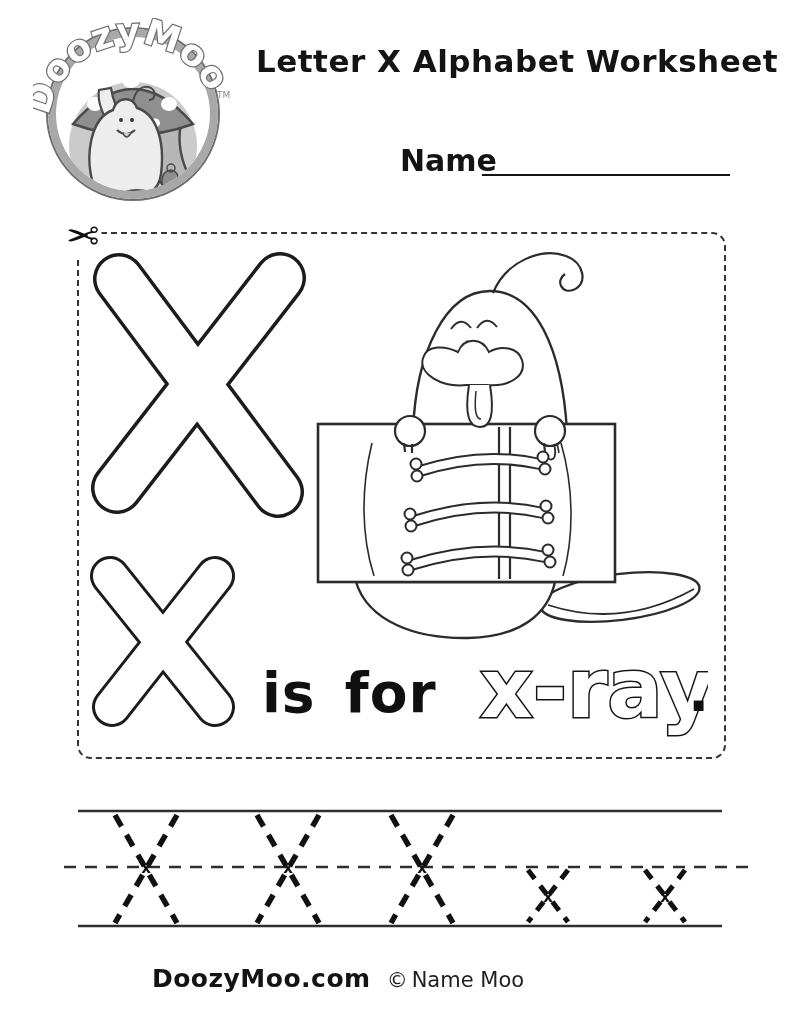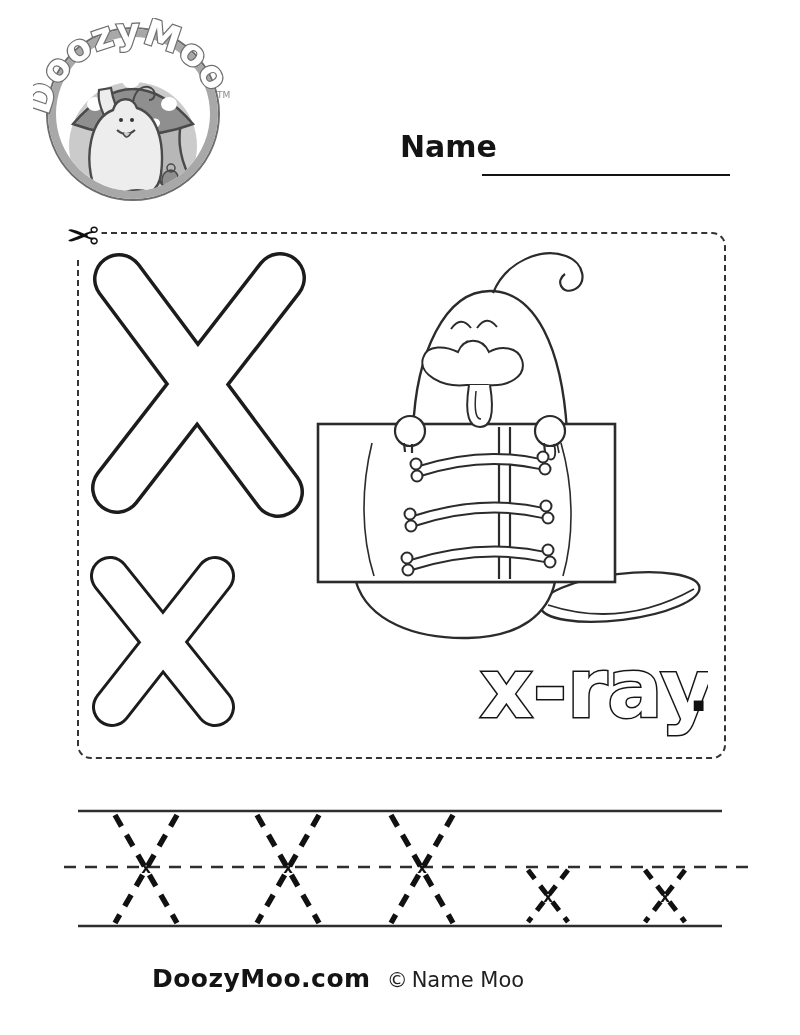--- a/index.html
+++ b/index.html
@@ -5,21 +5,21 @@
   html,body{margin:0;padding:0;background:#ffffff;}
   .page{
     position:relative;width:800px;height:1035px;background:#ffffff;overflow:hidden;
     font-family:"DejaVu Sans","Liberation Sans",sans-serif;color:#1b1b1b;
   }
   .abs{position:absolute;}
   .title{
     left:256px;top:46px;width:490px;font-size:31px;font-weight:600;letter-spacing:.5px;
     color:#141414;white-space:nowrap;line-height:1;
   }
-  .name-label{left:400px;top:132px;font-size:30px;font-weight:600;line-height:1;color:#141414;}
+  .name-label{left:400px;top:146px;font-size:30px;font-weight:600;line-height:1;color:#141414;}
   .name-line{left:482px;top:146px;width:248px;height:28px;border-bottom:2px solid #141414;}
   .cut-box{
     left:77px;top:232px;width:645px;height:523px;
     border:2px dashed #343434;border-radius:14px;
   }
   .scissors{
     left:64px;top:216px;font-size:40px;line-height:1;color:#101010;
     transform:scaleX(-1);background:#fff;padding:0 2px;
   }
   .phrase-solid{left:262px;top:666px;font-size:55px;font-weight:600;line-height:1;
@@ -69,20 +69,21 @@
       <path d="M90,115 q3,8 8,0" fill="#cfcfcf" stroke="#4a4a4a" stroke-width="1.5"></path>
     </g>
 
     <path id="brandArc" d="M16,100 A84,84 0 0 1 180,86" fill="none"></path>
     <text font-size="36" font-weight="bold" fill="#ffffff" stroke="#6f6f6f" stroke-width="2.4" style="paint-order:stroke" letter-spacing="1" font-family="DejaVu Sans, sans-serif">
       <textPath href="#brandArc" startOffset="2">DoozyMoo</textPath>
     </text>
     <text x="184" y="80" font-size="9" fill="#8a8a8a" font-family="DejaVu Sans, sans-serif">TM</text>
   </svg>
 
+  <div class="abs title">Letter X Alphabet Worksheet</div>
   <div class="abs name-label">Name</div>
   <div class="abs name-line"></div>
 
   <div class="abs cut-box"></div>
   <div class="abs scissors">✂</div>
 
   <svg class="abs" style="left:85px;top:248px;" width="230" height="278" viewBox="0 0 230 278" aria-label="X">
     <g stroke-linecap="round" fill="none">
       <path d="M34,31 L193,244 M195,30 L32,240" stroke="#1c1c1c" stroke-width="52"></path>
       <path d="M34,31 L193,244 M195,30 L32,240" stroke="#ffffff" stroke-width="45"></path>
@@ -153,20 +154,21 @@
         <circle cx="165" cy="97" r="1.6" fill="#2b2b2b" stroke="none"></circle>
         <path d="M113,113 C117,99 136,101 148,107 C154,92 172,92 179,107 C191,100 208,102 212,115 C217,131 199,142 177,140 L157,140 C132,143 108,129 113,113 Z" fill="#ffffff"></path>
         <path d="M159,140 C154,172 160,182 170,182 C180,182 185,171 180,140" fill="#ffffff"></path>
         <path d="M166,146 C164,166 166,174 171,174" stroke-width="1.5"></path>
       </g>
 
       <path d="M183,48 C196,16 232,2 256,11 C275,18 278,40 263,45 C252,49 245,36 255,29" stroke-width="2.2"></path>
     </g>
   </svg>
 
+  <div class="abs phrase-solid">is for</div>
   <svg class="abs" style="left:478px;top:637px;" width="230" height="108" viewBox="0 0 230 108">
     <text x="2" y="80" font-size="82" font-weight="600" stroke="#151515" stroke-width="3" fill="#ffffff" style="paint-order:stroke" font-family="DejaVu Sans, sans-serif">x-ray</text>
   </svg>
   <div class="abs phrase-period">.</div>
 
   <svg class="abs" style="left:0;top:780px;" width="800" height="175" viewBox="0 0 800 175">
     <g stroke="#2e2e2e" fill="none">
       <path d="M78,31 H722" stroke-width="2.4"></path>
       <path d="M64,87 H748" stroke-width="2.4" stroke-dasharray="12 9"></path>
       <path d="M78,146 H722" stroke-width="2.4"></path>

